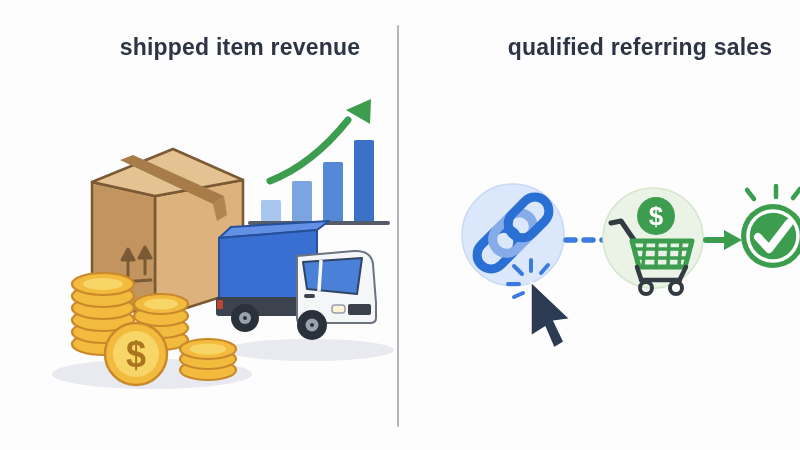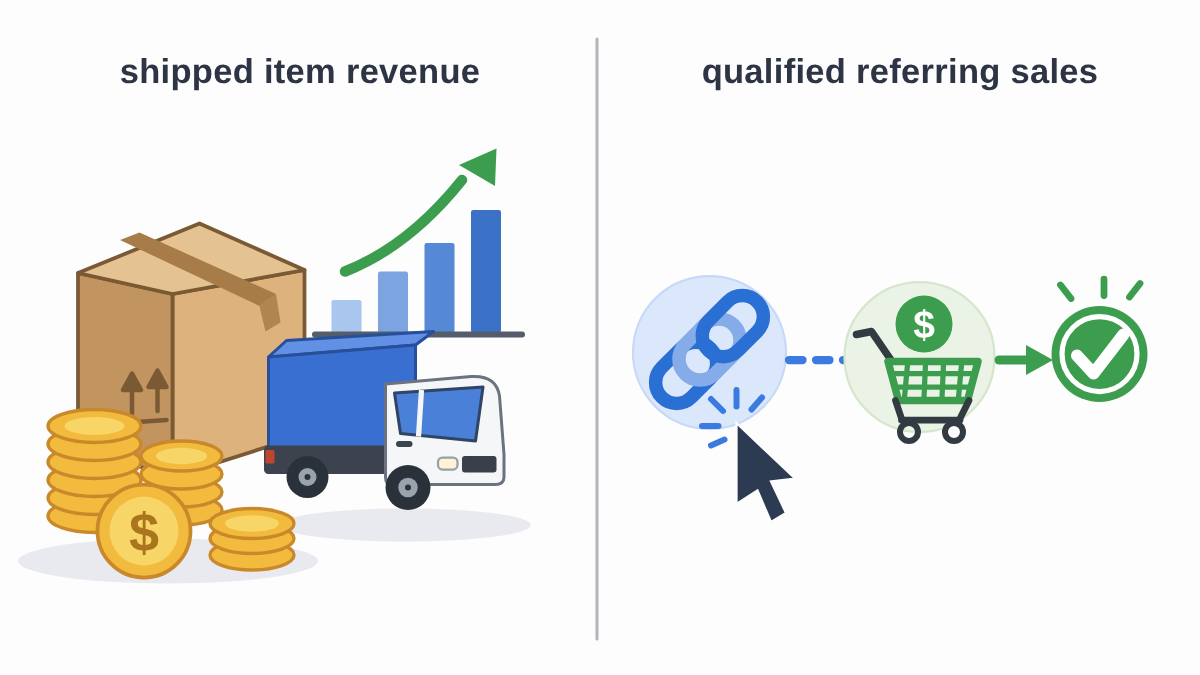--- a/index.html
+++ b/index.html
@@ -2,21 +2,21 @@
 <html style="--page-bg: #fdfdfe; --title-text: #2d3444; --divider: #b4b4ba; --chart-base: #555d6b; --green: #3d9d4f; --box-left: #c2945f; --box-right: #ddb27d; --box-top: #e5c291; --box-tape: #a87c48; --box-outline: #7a5a35; --coin-base: #f2bb3e; --coin-top: #f8d567; --coin-outline: #c9892b; --coin-symbol: #a9761e; --truck-blue: #3a6fd2; --truck-blue-top: #6190e4; --cab-white: #f5f6f8; --chassis: #3c434e; --window: #4a80d8; --wheel-dark: #2b313b; --wheel-hub: #9aa2ac; --link-circle: #dbe8fb; --link-dark: #2a6fd4; --link-light: #85abe9; --cursor: #2c3a52; --burst-blue: #3b7ae0; --cart-circle: #eaf3e5; --cart-frame: #333b42; --shadow: #e9e9f0;"><head>
 <meta charset="utf-8">
 <style>
   html,body{margin:0;padding:0;}
   body{
     width:800px;height:450px;overflow:hidden;
     background:var(--page-bg,#fdfdfe);
     font-family:"Liberation Sans",sans-serif;
   }
   .stage{position:relative;width:800px;height:450px;}
-  .panel{position:absolute;top:0;width:400px;height:450px;}
+  .panel{position:absolute;top:0;width:400px;height:450px;margin-left:40px;}
   .panel.left{left:0;}
   .panel.right{left:400px;}
   .panel-title{
     position:absolute;top:34px;left:0;width:100%;
     text-align:center;font-size:23px;font-weight:700;
     color:var(--title-text,#2d3444);letter-spacing:.2px;
   }
   .divider{
     position:absolute;left:397px;top:25px;width:2px;height:402px;
     background:var(--divider,#b4b4ba);border-radius:2px;

